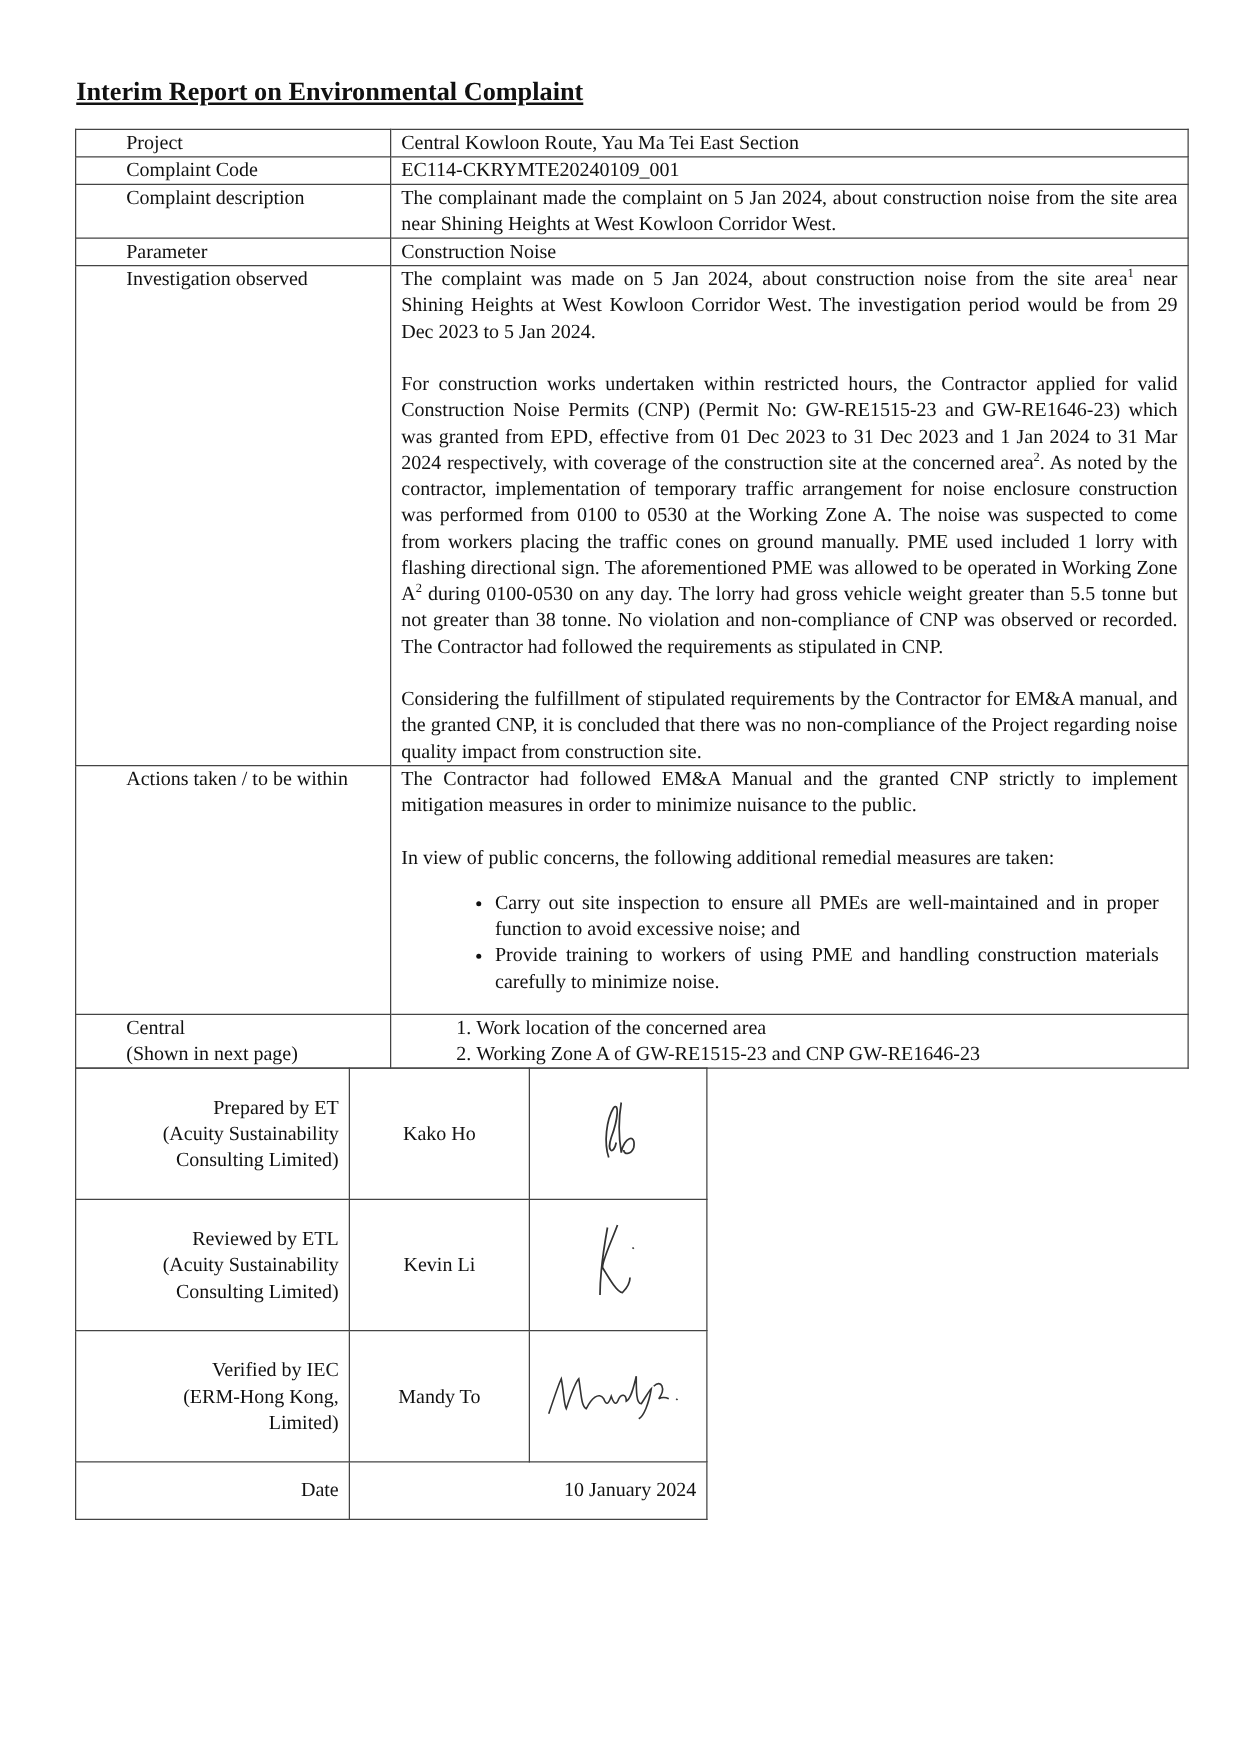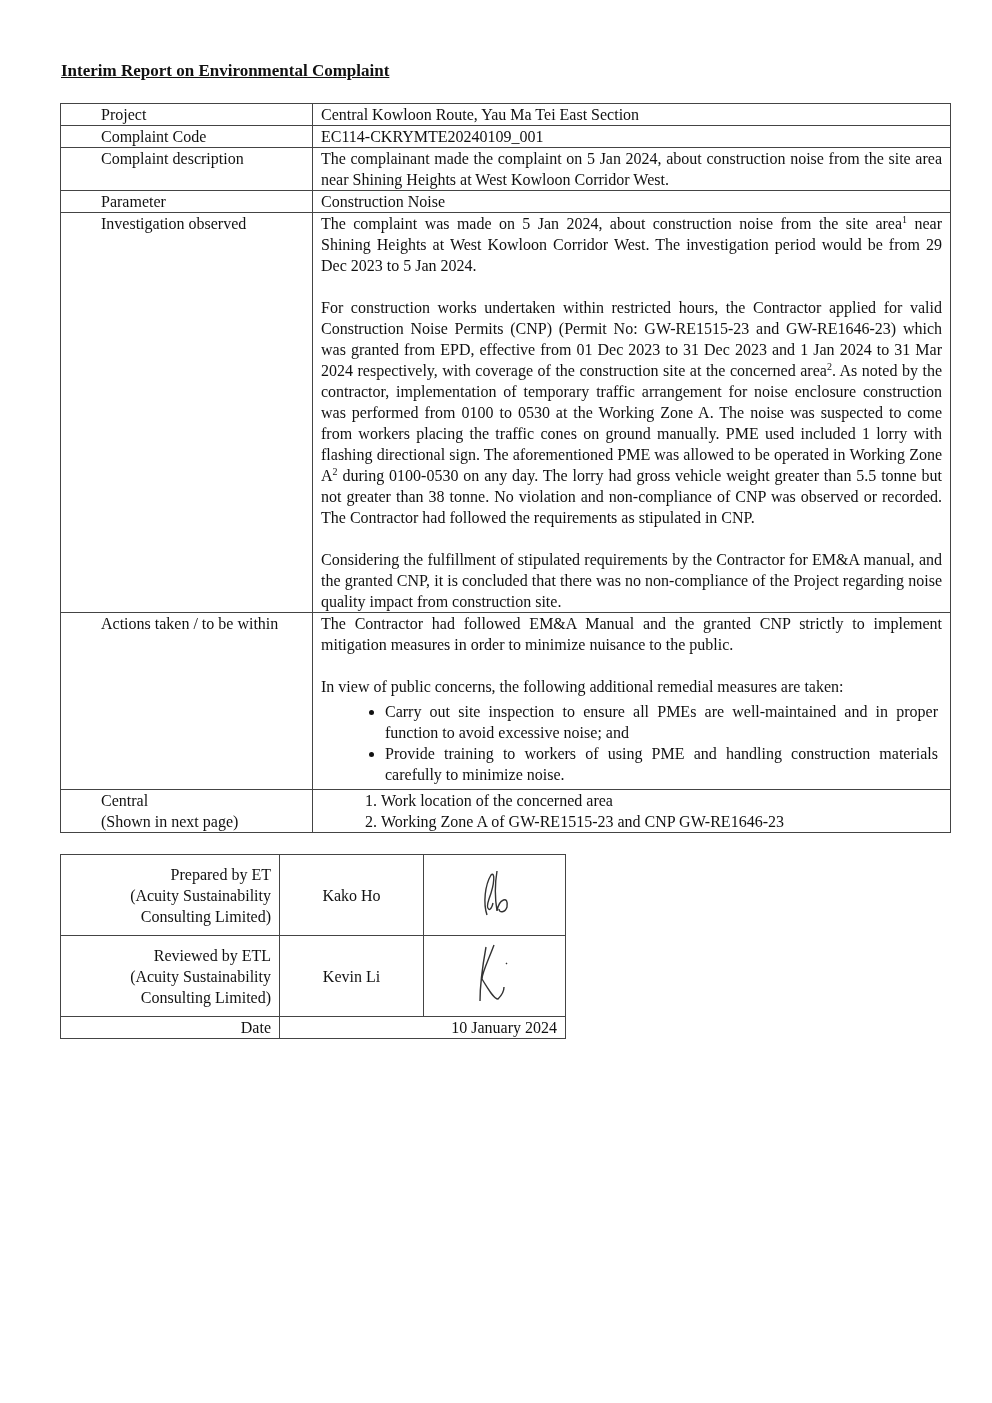--- a/index.html
+++ b/index.html
@@ -1,29 +1,29 @@
 <!DOCTYPE html>
 <html><head>
 <meta charset="utf-8">
 <style>
   html, body { margin: 0; padding: 0; background: #ffffff; }
   body { width: 992px; height: 1403px; position: relative; font-family: "Liberation Serif", serif; color: #111; }
-  .title { position: absolute; left: 61px; top: 61px; font-weight: bold; font-size: 17px; text-decoration: underline; }
+  .title { position: absolute; left: 61px; top: 61px; font-weight: bold; font-size: 21px; text-decoration: underline; }
   table.main { position: absolute; left: 60px; top: 103px; width: 891px; border-collapse: collapse; font-size: 16px; line-height: 21px; }
   table.main td { border: 1px solid #444; vertical-align: top; padding: 0 8px; }
   table.main td.lbl { width: 203px; padding-left: 40px; }
   .just { text-align: justify; }
   p { margin: 0; }
   .gap { height: 21px; }
   sup { font-size: 10px; line-height: 0; }
-  ul.b { margin: 4px; padding-left: 60px; }
+  ul.b { margin: 15px; padding-left: 60px; }
   ul.b li { text-align: justify; }
   ol.r { margin: 0; padding-left: 60px; }
   table.sign { position: absolute; left: 60px; top: 854px; border-collapse: collapse; font-size: 16px; line-height: 21px; }
-  table.sign td { border: 1px solid #444; padding: 0 8px; }
+  table.sign td { border: 1px solid #444; padding: 12px 8px; }
   .sig-role { width: 202px; text-align: right; height: 80px; vertical-align: middle; }
   .sig-name { width: 127px; text-align: center; vertical-align: middle; }
   .sig-img { width: 125px; text-align: center; vertical-align: middle; }
   .date-lbl { text-align: right; height: 19px; }
   .date-val { text-align: right; }
 </style>
 </head>
 <body>
 
 <div class="title">Interim Report on Environmental Complaint</div>
@@ -105,17 +105,30 @@
       <div>Consulting Limited)</div>
     </td>
     <td class="sig-name">Kevin Li</td>
     <td class="sig-img">
       <svg width="70" height="70" viewBox="0 0 70 70">
             <path d="M26 8 C22 30 20 50 20 62 M34 6 C28 22 22 34 22 40 C28 50 34 60 38 60 C42 56 44 52 44 48 M46 24 L47 25" fill="none" stroke="#333" stroke-width="1.4"></path>
           </svg>
     </td>
   </tr>
   <tr>
+    <td class="sig-role">
+      <div>Verified by IEC</div>
+      <div>(ERM-Hong Kong,</div>
+      <div>Limited)</div>
+    </td>
+    <td class="sig-name">Mandy To</td>
+    <td class="sig-img">
+      <svg width="120" height="50" viewBox="0 0 120 50">
+            <path d="M4 42 C8 30 12 18 14 14 C16 24 16 34 18 38 C22 26 26 16 28 14 C30 26 30 36 34 38 C38 30 44 24 48 30 C50 36 52 34 54 28 C56 34 58 36 60 30 C62 26 66 26 66 32 C70 30 72 20 74 12 C74 24 74 34 78 34 C82 28 84 24 86 22 C84 34 80 44 76 46 M88 20 C94 14 98 22 92 30 C96 28 100 30 100 30 M106 30 L107 31" fill="none" stroke="#333" stroke-width="1.3"></path>
+          </svg>
+    </td>
+  </tr>
+  <tr>
     <td class="date-lbl">Date</td>
     <td class="date-val" colspan="2">10 January 2024</td>
   </tr>
 </tbody>
   </table>
 
 </body></html>

